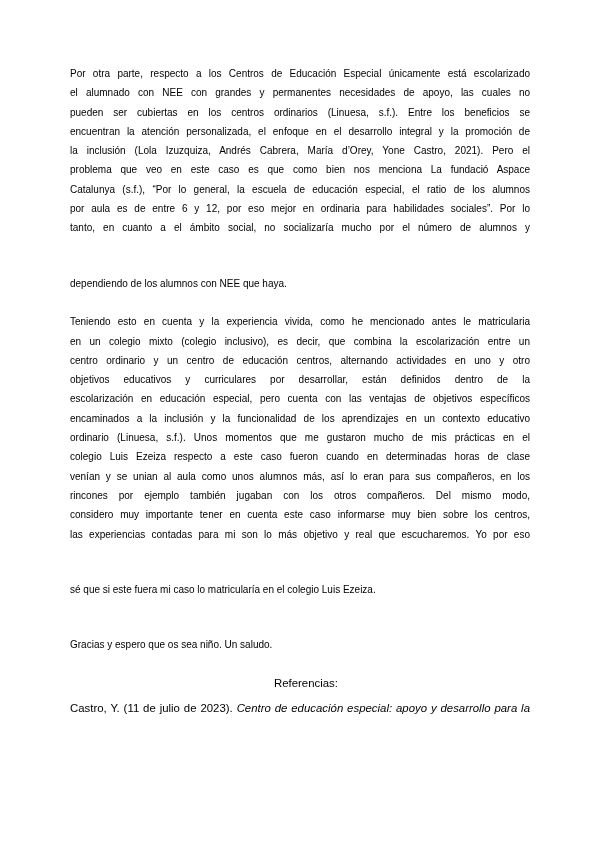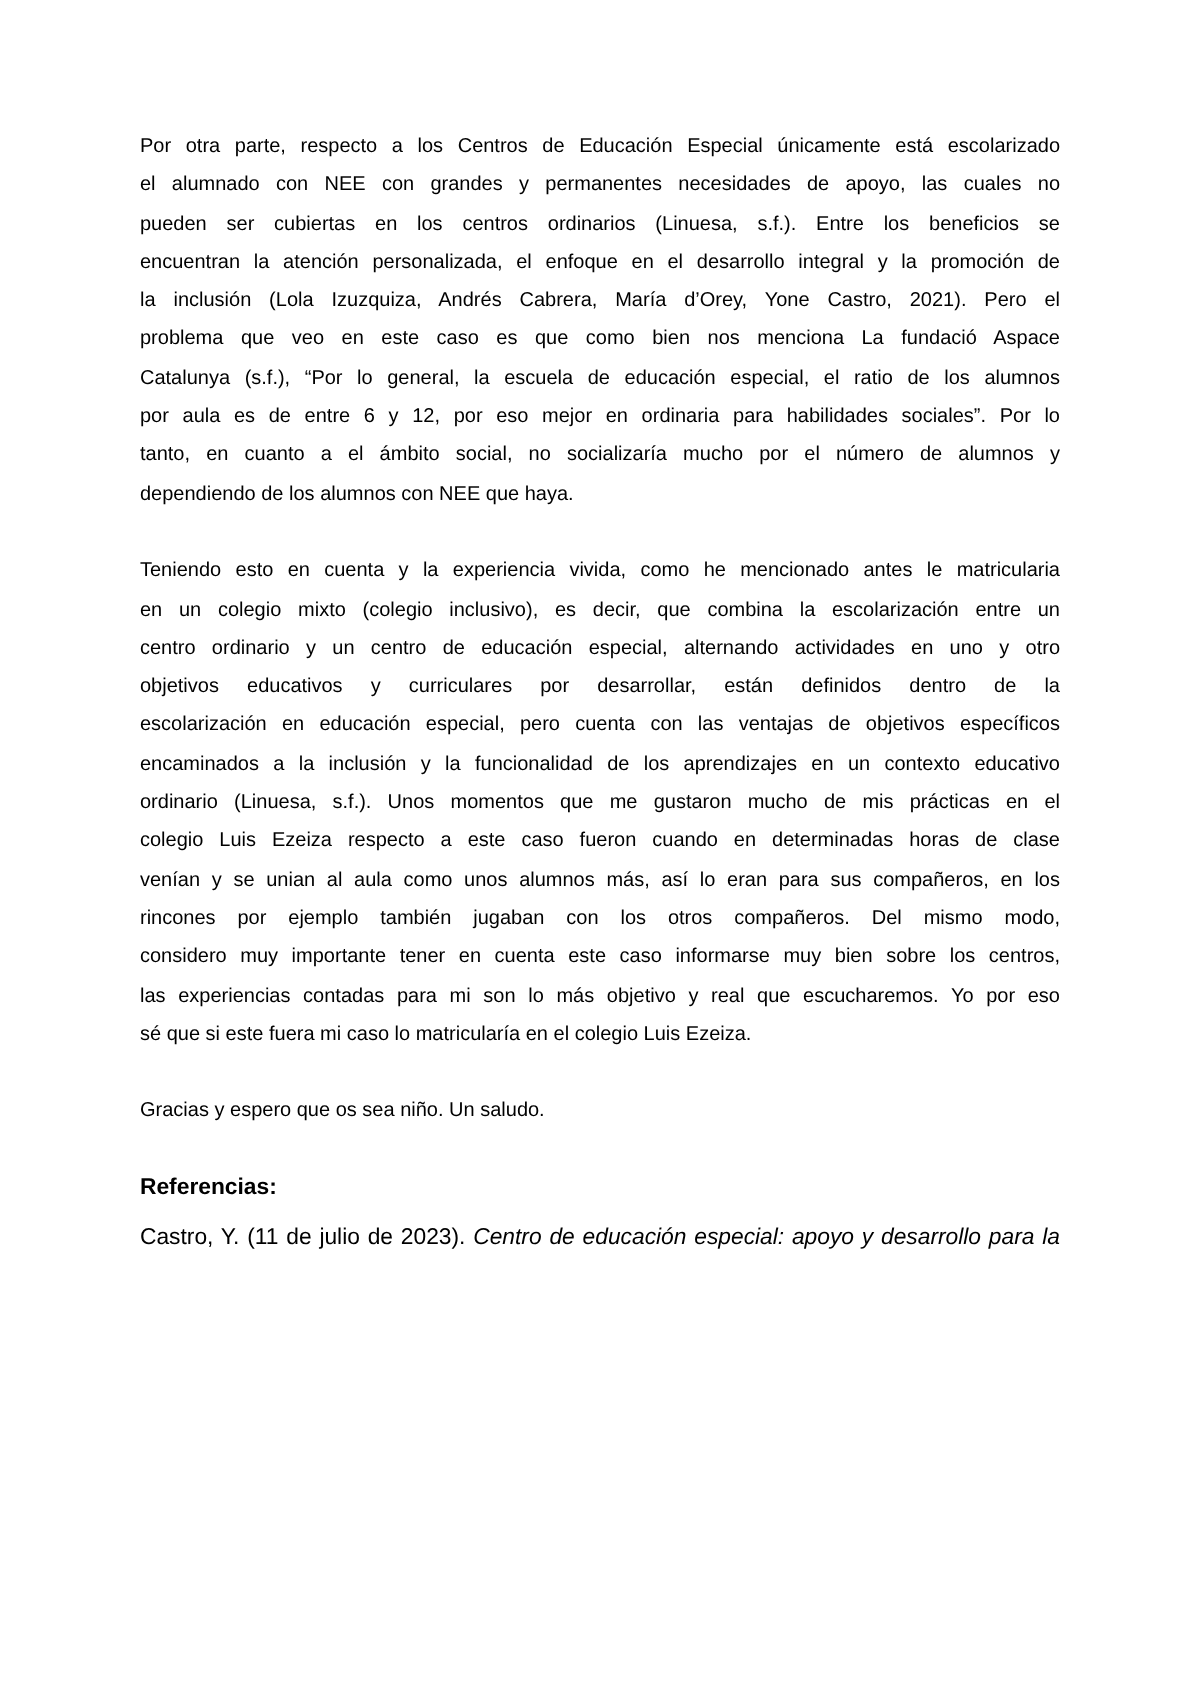--- a/index.html
+++ b/index.html
@@ -31,31 +31,33 @@
     white-space: normal;
   }
   .j {
     text-align: justify;
     text-align-last: justify;
     text-justify: inter-word;
   }
   .last {
     text-align: left;
     text-align-last: left;
+    margin-top: 36px;
   }
   .link {
     color: #1155cc;
     text-decoration: underline;
     cursor: pointer;
   }
   .heading {
     font-size: 11.4px;
     line-height: 19.3px;
-    font-weight: bold;
-    margin: 9px 0 6px 0;
+    font-weight: normal;
+    margin: 9px 0 6px 12px;
+    text-align: center;
   }
   .ref-line1 {
     font-size: 11.4px;
     line-height: 19.3px;
     text-align: justify;
     text-align-last: justify;
     margin-top: 0;
   }
   .italic {
     font-style: italic;
@@ -76,21 +78,21 @@
       <div class="line j">problema que veo en este caso es que como bien nos menciona La fundació Aspace</div>
       <div class="line j">Catalunya (s.f.), “Por lo general, la escuela de educación especial, el ratio de los alumnos</div>
       <div class="line j">por aula es de entre 6 y 12, por eso mejor en ordinaria para habilidades sociales”. Por lo</div>
       <div class="line j">tanto, en cuanto a el ámbito social, no socializaría mucho por el número de alumnos y</div>
       <div class="line last">dependiendo de los alumnos con NEE que haya.</div>
     </div>
 
     <div class="para">
       <div class="line j">Teniendo esto en cuenta y la experiencia vivida, como he mencionado antes le matricularia</div>
       <div class="line j">en un colegio mixto (colegio inclusivo), es decir, que combina la escolarización entre un</div>
-      <div class="line j">centro ordinario y un centro de educación especial, alternando actividades en uno y otro</div>
+      <div class="line j">centro ordinario y un centro de educación centros, alternando actividades en uno y otro</div>
       <div class="line j">objetivos educativos y curriculares por desarrollar, están definidos dentro de la</div>
       <div class="line j">escolarización en educación especial, pero cuenta con las ventajas de objetivos específicos</div>
       <div class="line j">encaminados a la inclusión y la funcionalidad de los aprendizajes en un contexto educativo</div>
       <div class="line j">ordinario (Linuesa, s.f.). Unos momentos que me gustaron mucho de mis prácticas en el</div>
       <div class="line j">colegio Luis Ezeiza respecto a este caso fueron cuando en determinadas horas de clase</div>
       <div class="line j">venían y se unian al aula como unos alumnos más, así lo eran para sus compañeros, en los</div>
       <div class="line j">rincones por ejemplo también jugaban con los otros compañeros. Del mismo modo,</div>
       <div class="line j">considero muy importante tener en cuenta este caso informarse muy bien sobre los centros,</div>
       <div class="line j">las experiencias contadas para mi son lo más objetivo y real que escucharemos. Yo por eso</div>
       <div class="line last">sé que si este fuera mi caso lo matricularía en el colegio Luis Ezeiza.</div>

